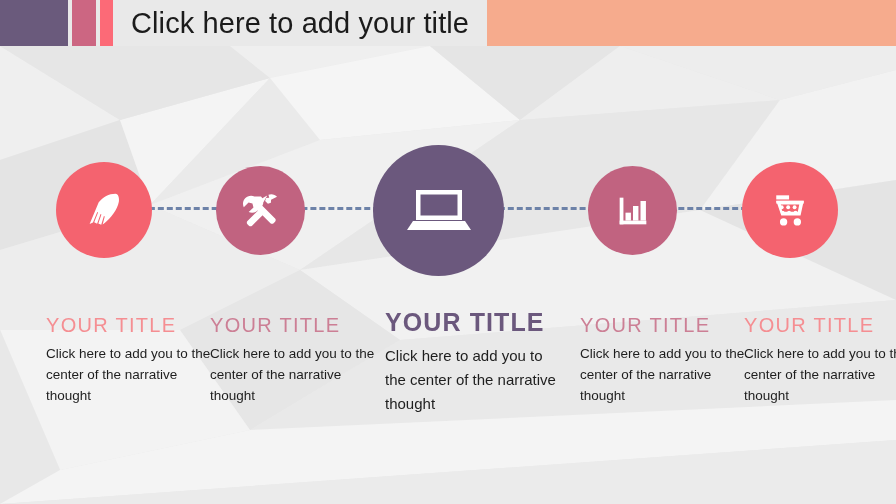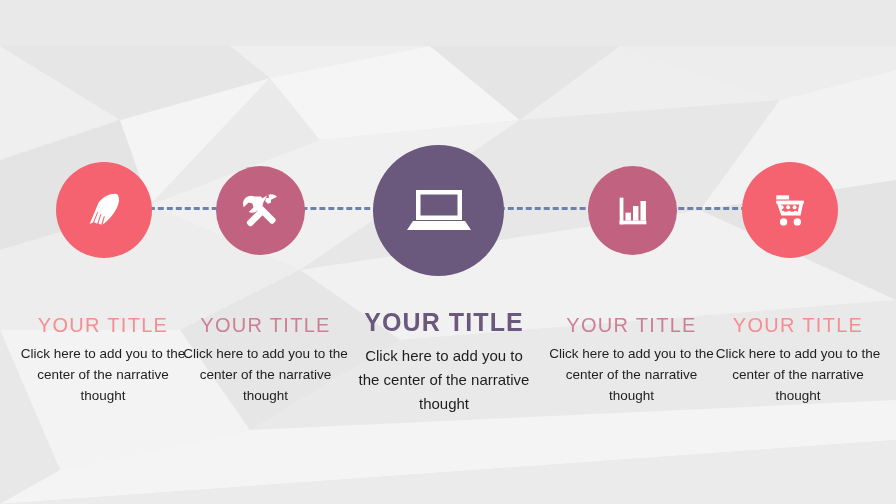--- a/index.html
+++ b/index.html
@@ -98,21 +98,21 @@
   
   .columns {
     position: absolute;
     left: 0;
     top: 312px;
     width: 896px;
     z-index: 4;
   }
   .col {
     position: absolute;
-    text-align: center;
+    margin-left: 32px;
   }
   .col-title {
     font-size: 20px;
     font-weight: 400;
     letter-spacing: 1.3px;
     margin: 0 0 6px 0;
     white-space: nowrap;
   }
   .col-body {
     font-size: 13.5px;
@@ -162,20 +162,27 @@
     <polygon points="300,270 700,210 896,180 896,300 400,340" fill="#f1f1f1"></polygon>
     <polygon points="180,330 300,270 400,340 250,430" fill="#e6e6e6"></polygon>
     <polygon points="0,330 180,330 250,430 60,470" fill="#f3f3f3"></polygon>
     <polygon points="0,330 60,470 0,504" fill="#e8e8e8"></polygon>
     <polygon points="250,430 400,340 896,300 896,400" fill="#e9e9e9"></polygon>
     <polygon points="60,470 250,430 896,400 896,440 0,504" fill="#f4f4f4"></polygon>
     <polygon points="0,504 896,440 896,504" fill="#ebebeb"></polygon>
     <polygon points="700,210 896,180 896,300" fill="#e4e4e4"></polygon>
   </svg>
 
+  <div class="header">
+    <div class="hdr-bar hdr-purple" style="background: rgb(106, 90, 124);"></div>
+    <div class="hdr-bar hdr-rose" style="background: rgb(204, 102, 130);"></div>
+    <div class="hdr-bar hdr-coral" style="background: rgb(252, 106, 119);"></div>
+    <div class="hdr-bar hdr-peach" style="background: rgb(246, 171, 141);"></div>
+    <div class="title-text" style="color: rgb(27, 27, 27);">Click here to add your title</div>
+  </div>
 
   <div class="connector">
     <div class="connector-line" style="border-top-color: rgb(109, 130, 168);"></div>
   </div>
 
   <div class="circles">
 
     <div class="node n0" style="background: rgb(244, 99, 111);">
       <span>
         <svg width="46" height="46" viewBox="0 0 48 48">

